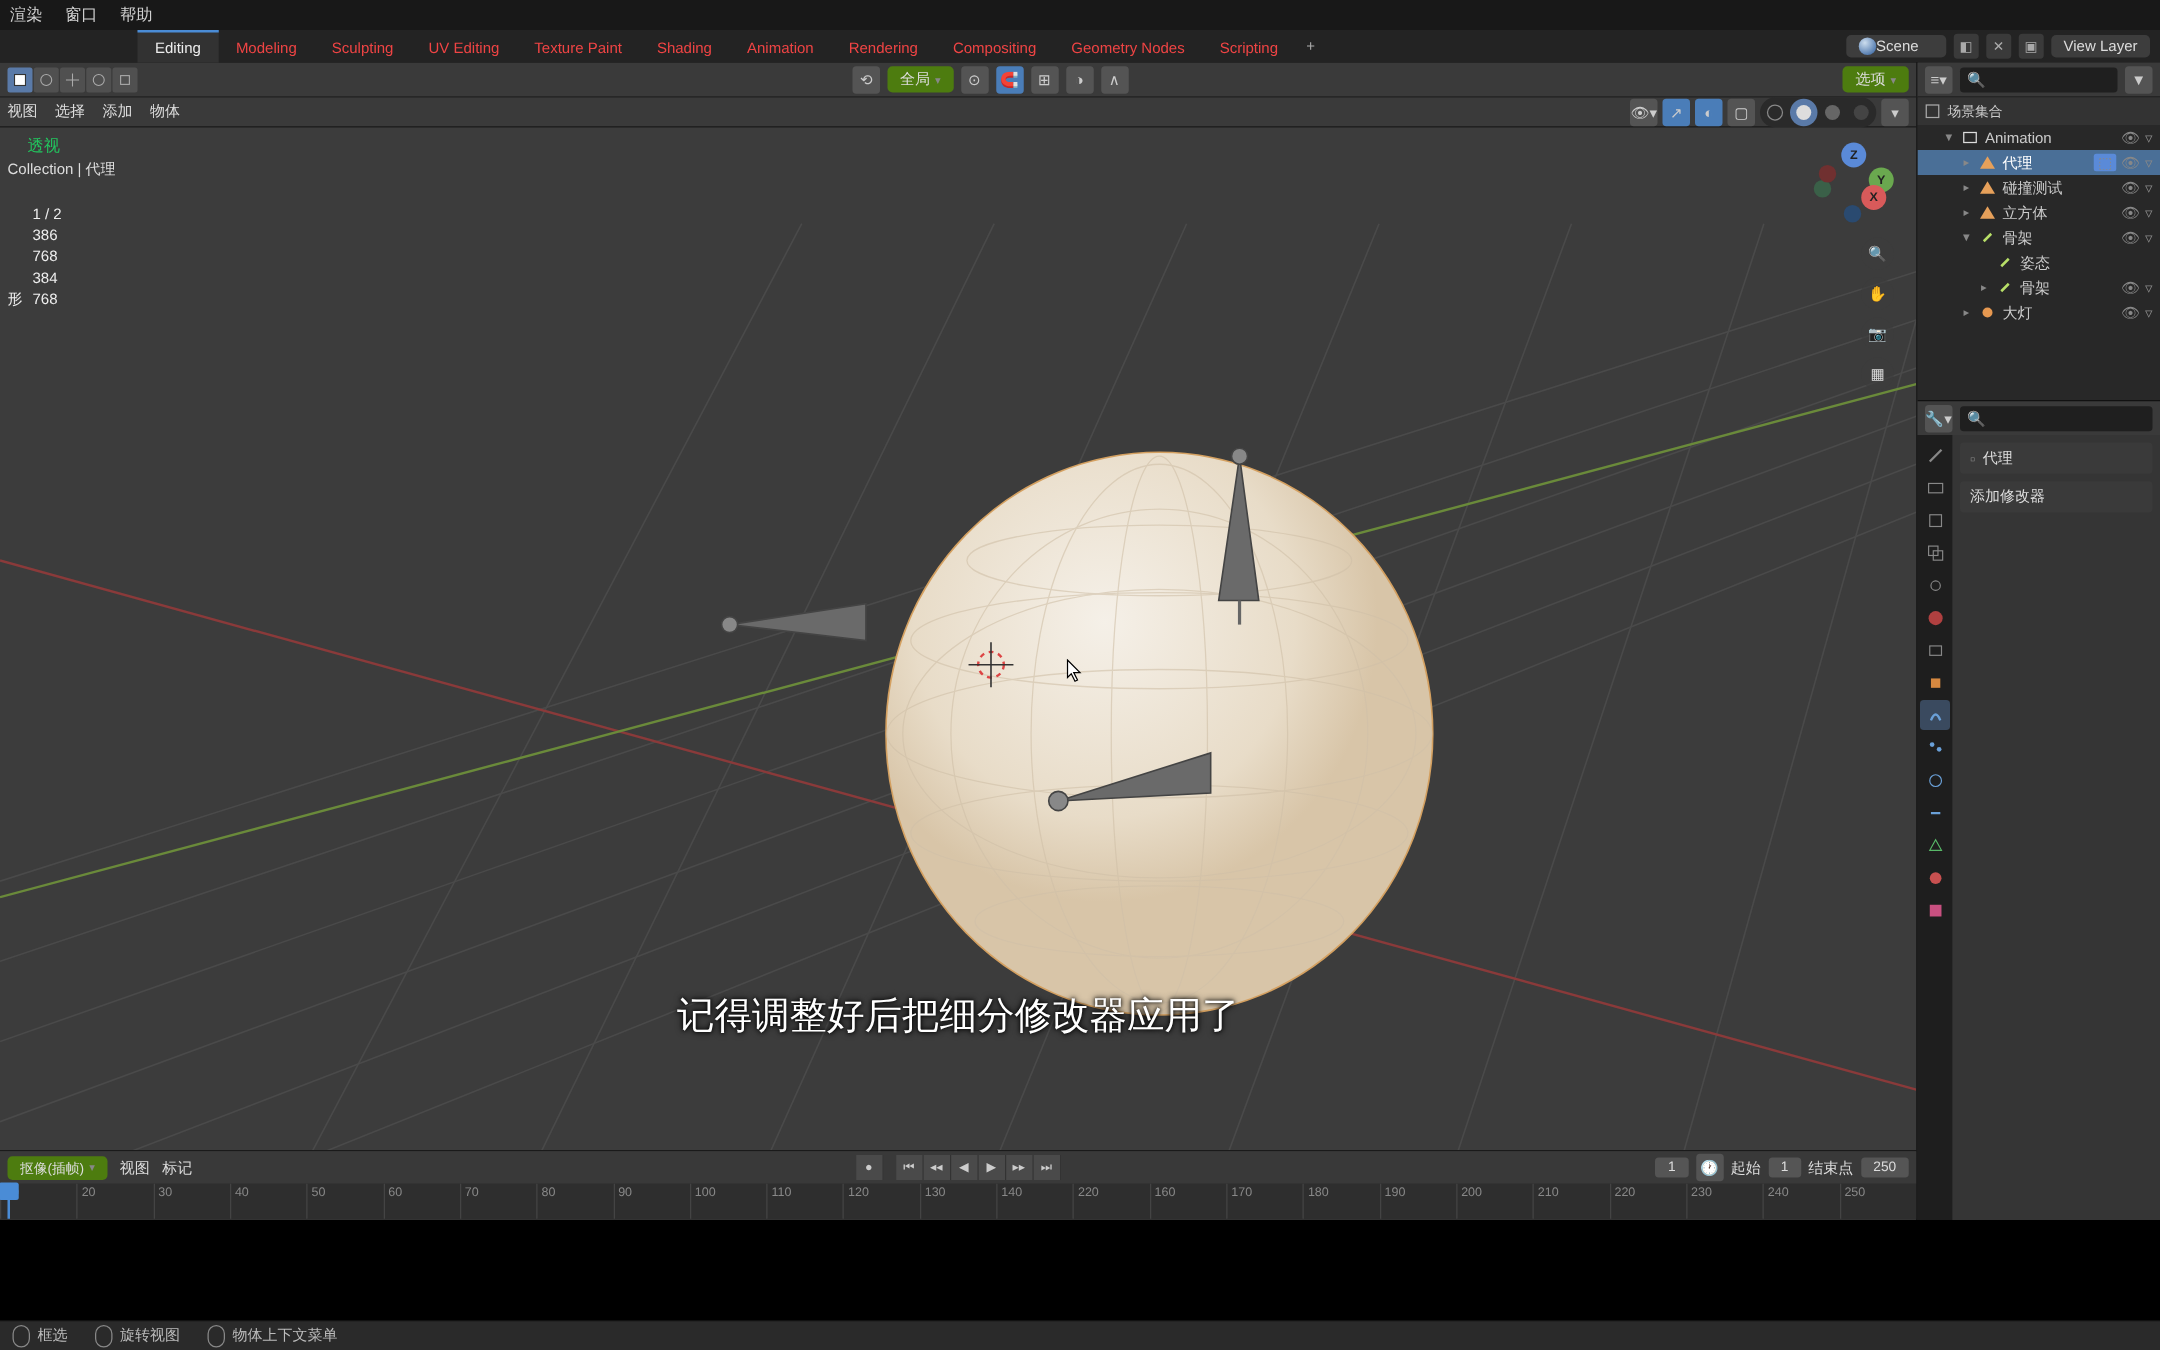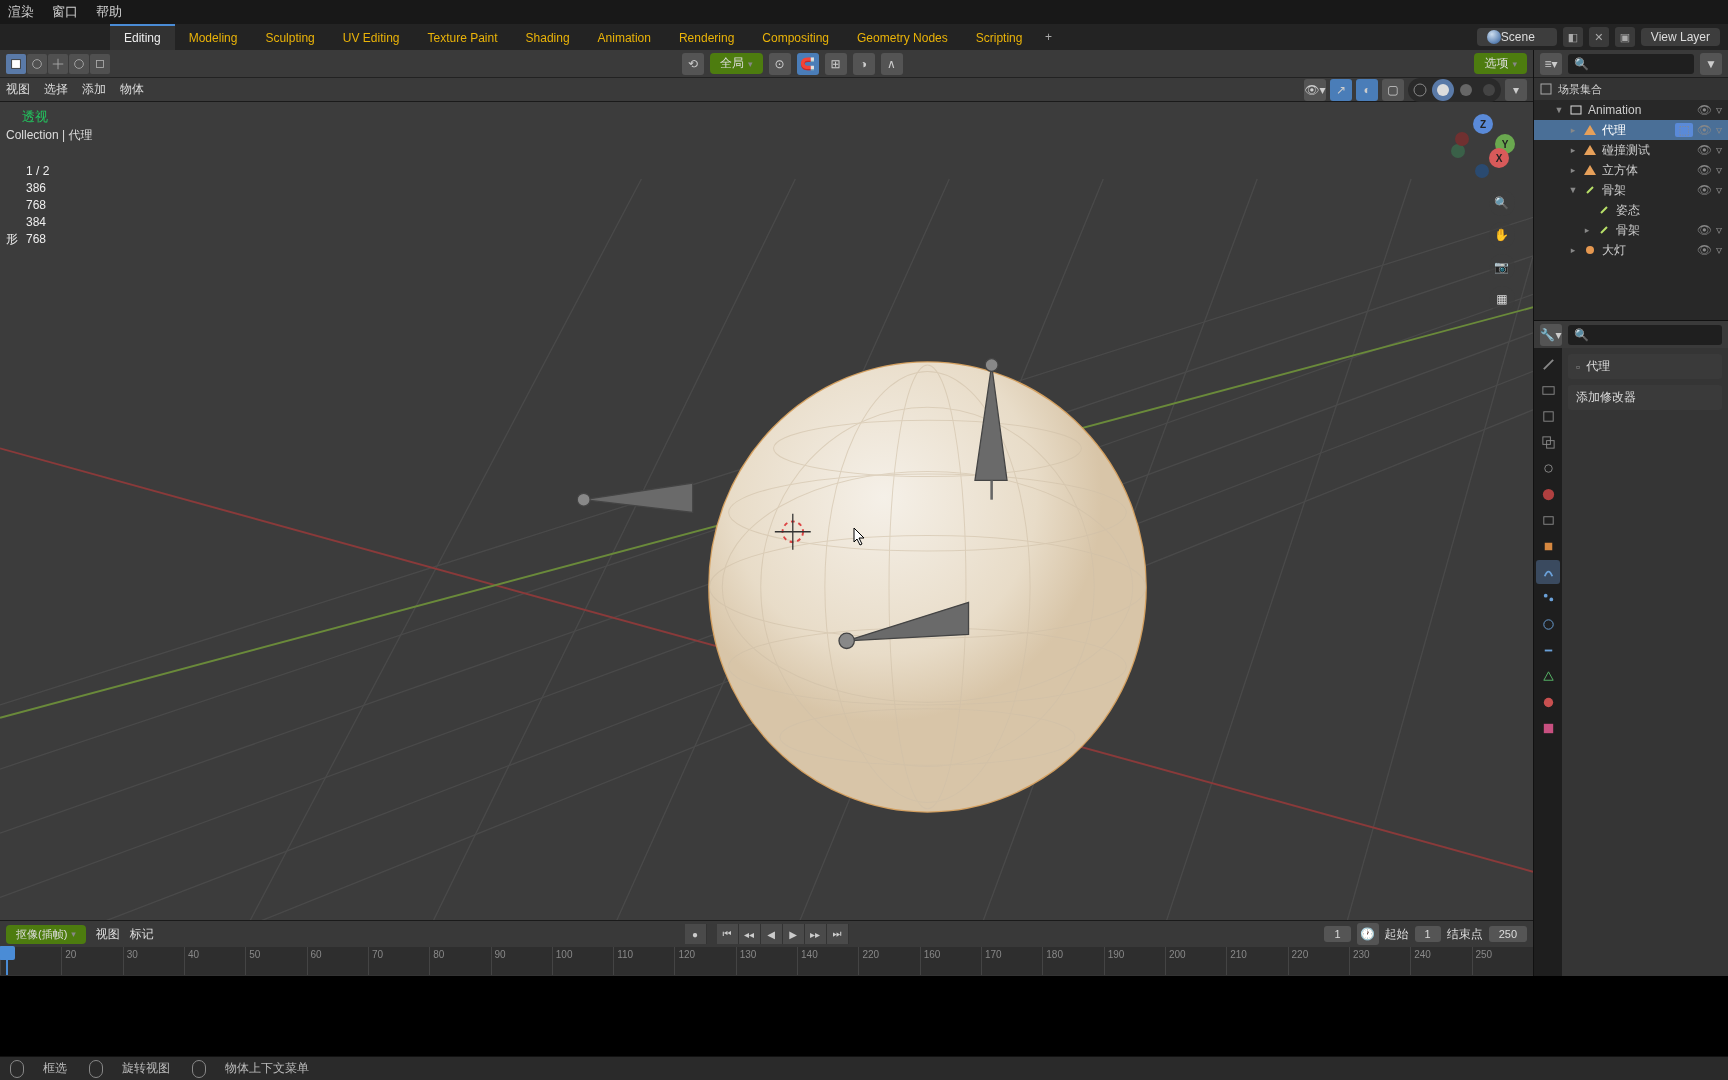--- a/index.html
+++ b/index.html
@@ -5,21 +5,21 @@
 * { margin: 0; padding: 0; box-sizing: border-box; font-family: -apple-system, "Segoe UI", sans-serif; user-select: none; }
 body { background: #000; width: 1728px; height: 1080px; overflow: hidden; color: #ccc; font-size: 12px; position: relative; }
 
 
 .menubar { background: #181818; height: 24px; display: flex; align-items: center; padding: 0 8px; gap: 18px; font-size: 13px; color: #d0d0d0; }
 .menubar span { cursor: pointer; }
 
 
 .topbar { background: #232323; height: 26px; display: flex; align-items: stretch; }
 .ws-tabs { display: flex; margin-left: 110px; }
-.ws-tab { padding: 0 14px; display: flex; align-items: center; color: #eab308; font-size: 12px; border-top: 2px solid transparent; }
+.ws-tab { padding: 0 14px; display: flex; align-items: center; color: #ef4444; font-size: 12px; border-top: 2px solid transparent; }
 .ws-tab.active { background: #323232; color: #eee; border-top-color: #4a8cd6; }
 .ws-add { width: 24px; display: flex; align-items: center; justify-content: center; color: #aaa; }
 .top-right { margin-left: auto; display: flex; align-items: center; gap: 6px; padding-right: 8px; }
 .scene-pill { background: #3d3d3d; border-radius: 4px; padding: 2px 10px; font-size: 12px; color: #ddd; min-width: 80px; display: flex; align-items: center; gap: 0; }
 .scene-globe { width: 14px; height: 14px; border-radius: 50%; background: radial-gradient(circle at 35% 30%, #cde, #2a5a9a); }
 .icon-btn-top { width: 20px; height: 20px; background: #3a3a3a; border-radius: 3px; display: flex; align-items: center; justify-content: center; color: #aaa; font-size: 11px; }
 .layer-pill { background: #3d3d3d; border-radius: 4px; padding: 2px 10px; font-size: 12px; color: #ddd; }
 
 .main-row { display: flex; height: 926px; }
 .viewport-col { flex: 1; display: flex; flex-direction: column; position: relative; }
@@ -93,21 +93,21 @@
 .props-row { flex: 1; display: flex; }
 .props-tabs { width: 28px; background: #1e1e1e; display: flex; flex-direction: column; align-items: center; padding-top: 4px; gap: 2px; }
 .ptab { width: 24px; height: 24px; border-radius: 3px; display: flex; align-items: center; justify-content: center; }
 .ptab.active { background: #3a4a5f; }
 .ptab svg { width: 15px; height: 15px; }
 .props-body { flex: 1; background: #353535; padding: 6px; }
 .prop-line { background: #3a3a3a; border-radius: 3px; padding: 4px 8px; margin-bottom: 6px; color: #ddd; font-size: 12px; display: flex; align-items: center; gap: 6px; }
 
 
 .statusbar { height: 24px; background: #2a2a2a; display: flex; align-items: center; padding: 0 10px; gap: 22px; font-size: 12px; color: #bbb; border-top: 1px solid #111; position: absolute; bottom: 0; left: 0; right: 0; }
-.status-item { display: flex; align-items: center; gap: 19px; }
+.status-item { display: flex; align-items: center; gap: 6px; }
 .mouse-ic { width: 14px; height: 18px; border: 1.5px solid #888; border-radius: 7px; position: relative; }
 
 
 .i-tri { width: 0; height: 0; border-left: 6px solid transparent; border-right: 6px solid transparent; border-bottom: 10px solid #e6a05a; }
 .cursor-arrow { position: absolute; left: 853px; top: 425px; width: 14px; height: 20px; pointer-events: none; }
 </style>
 </head>
 <body>
 
 <div class="menubar">
@@ -320,20 +320,21 @@
         <div class="axis-ball" style="background:#703030;left:6px;top:20px;width:14px;height:14px"></div>
         <div class="axis-ball" style="background:#2a4a70;left:26px;top:52px;width:14px;height:14px"></div>
       </div>
       <div class="nav-tools">
         <div class="nav-tool">🔍</div>
         <div class="nav-tool">✋</div>
         <div class="nav-tool">📷</div>
         <div class="nav-tool">▦</div>
       </div>
 
+      <div class="subtitle cn">记得调整好后把细分修改器应用了</div>
 
       <svg class="cursor-arrow" viewBox="0 0 14 20">
         <path d="M1 1 L1 15 L4 12 L7 18 L9 17 L6 11 L11 11 Z" fill="#fff" stroke="#000"></path>
       </svg>
     </div>
 
     <div class="timeline">
       <div class="tl-header">
         <div class="dd-btn" style="font-size:11px">抠像(插帧)</div>
         <span>视图</span>

